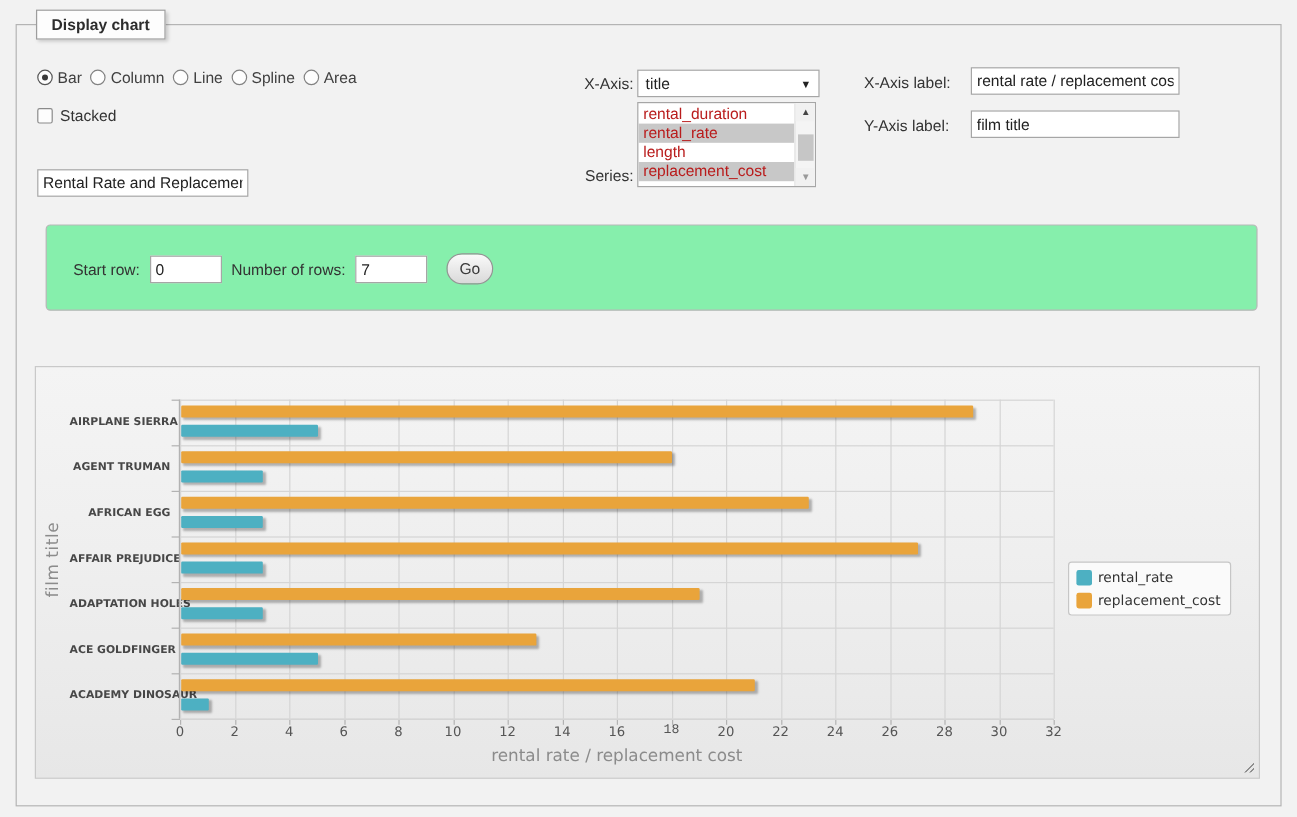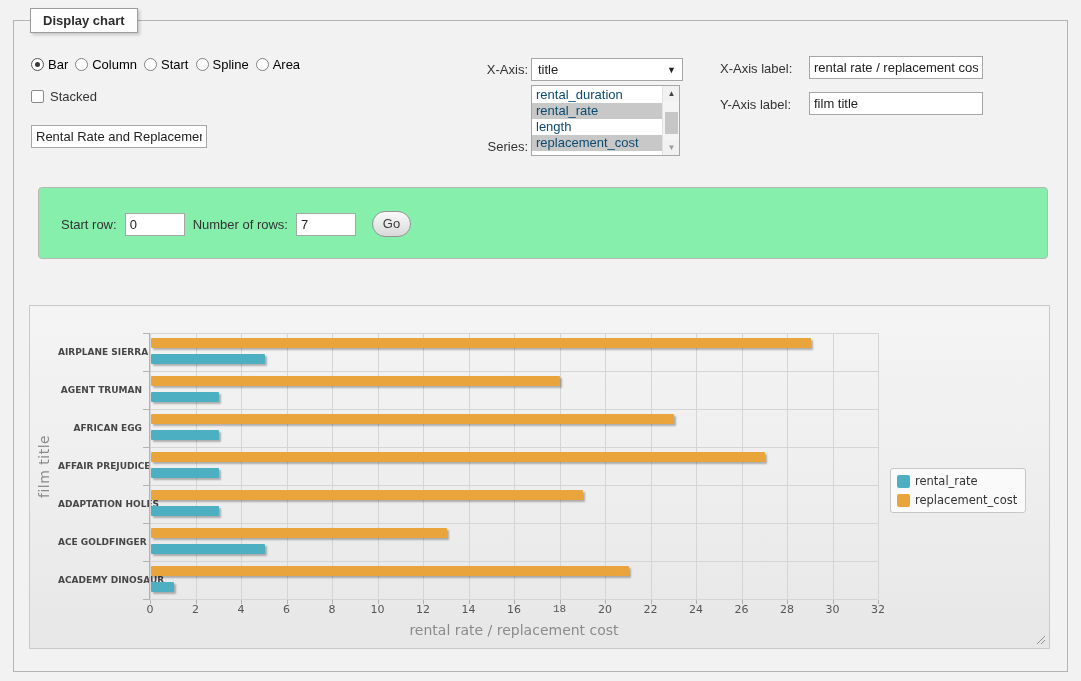--- a/index.html
+++ b/index.html
@@ -10,42 +10,42 @@
   
   .fieldset { position:absolute; left:13px; top:20px; width:1055px; height:652px;
               border:1px solid #b4b4b4; }
   .legend-box { position:absolute; left:16px; top:-13px; background:#fdfdfd;
                 border:1px solid #9d9d9d; padding:4px 12px; font-size:13px; font-weight:bold;
                 color:#2d2d2d; box-shadow:2px 2px 3px rgba(0,0,0,0.18); z-index:5; }
 
   
   .ctl-label { position:absolute; font-size:13px; color:#333; }
   .radio-row { position:absolute; left:17px; top:36px; display:flex; align-items:center; gap:7px;
-               font-size:13px; color:#000000; }
+               font-size:13px; color:#404040; }
   .radio { width:13px; height:13px; border:1px solid #828282; border-radius:50%;
            background:#fdfdfd; position:relative; display:inline-block; }
   .radio.checked { border-color:#555; }
   .radio.checked::after { content:""; position:absolute; left:3px; top:3px; width:5px; height:5px;
            border-radius:50%; background:#3a3a3a; }
   .radio-item { display:flex; align-items:center; gap:4px; }
   .checkbox { width:13px; height:13px; border:1px solid #8a8a8a; border-radius:2px; background:#fdfdfd;
               display:inline-block; }
   .stacked-row { position:absolute; left:17px; top:68px; display:flex; align-items:center; gap:6px;
                  font-size:13px; color:#333; }
   .txt { border:1px solid #a6a6a6; background:#fff; font-family:"Liberation Sans",sans-serif;
          font-size:13px; color:#222; padding:0 4px; height:23px; }
-  #title-input { position:absolute; left:17px; top:104px; width:176px; }
+  #title-input { position:absolute; left:17px; top:120px; width:176px; }
   .select { position:absolute; left:517px; top:37px; width:152px; height:23px; border:1px solid #a6a6a6;
             background:#fff; font-size:13px; color:#222; display:flex; align-items:center;
             padding:0 6px; justify-content:space-between; }
   .select .arrow { font-size:9px; color:#222; }
   .listbox { position:absolute; left:517px; top:64px; width:149px; height:71px; border:1px solid #a6a6a6;
              background:#fff; overflow:hidden; }
   .listbox .opts { position:absolute; left:0; top:1px; right:17px; }
-  .lopt { font-size:13px; color:#0c4a6e; padding:0 0 0 4px; height:16px; line-height:16px;
+  .lopt { font-size:13px; color:#b91c1c; padding:0 0 0 4px; height:16px; line-height:16px;
           white-space:nowrap; }
   .lopt.selected { background:#c8c8c8; }
   .sbar { position:absolute; right:0; top:0; width:17px; height:100%; background:#f4f4f4;
           border-left:1px solid #e2e2e2; }
   .sbtn { position:absolute; left:0; width:17px; height:15px; background:#f1f1f1; color:#6a6a6a;
           font-size:8px; text-align:center; line-height:15px; }
   .sbtn.up { top:0; color:#444; }
   .sbtn.down { bottom:0; color:#9a9a9a; }
   .sthumb { position:absolute; left:2px; top:26px; width:13px; height:22px; background:#c6c6c6; }
   #xaxis-caption { left:462px; top:41px; width:52px; text-align:right; }
@@ -113,21 +113,21 @@
       <span class="radio-item">
         <span class="radio checked"></span>
         <span>Bar</span>
       </span>
       <span class="radio-item">
         <span class="radio"></span>
         <span>Column</span>
       </span>
       <span class="radio-item">
         <span class="radio"></span>
-        <span>Start</span>
+        <span>Line</span>
       </span>
       <span class="radio-item">
         <span class="radio"></span>
         <span>Spline</span>
       </span>
       <span class="radio-item">
         <span class="radio"></span>
         <span>Area</span>
       </span>
     </div>

